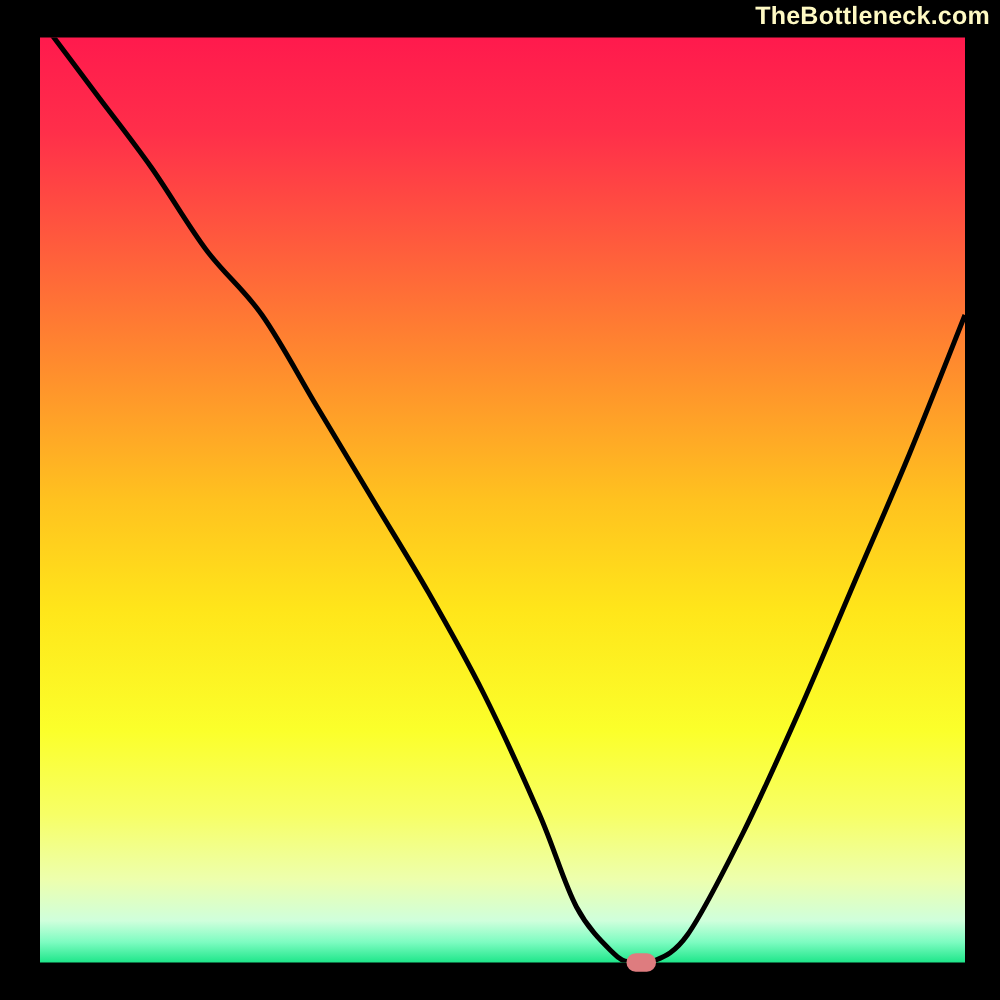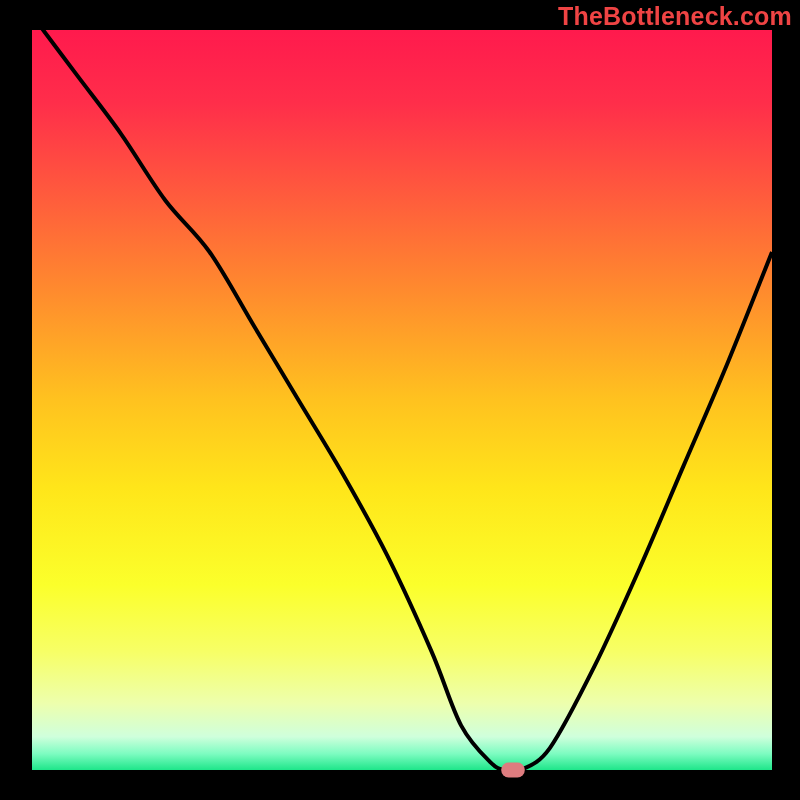--- a/index.html
+++ b/index.html
@@ -14,23 +14,23 @@
     position: relative;
     width: 800px;
     height: 800px;
     background: #000;
   }
   .watermark {
     position: absolute;
     top: 2px;
     right: 8px;
     font-family: Arial, Helvetica, sans-serif;
-    font-size: 25px;
+    font-size: 20px;
     font-weight: 600;
-    color: #ef4444;
+    color: #fef9c3;
     letter-spacing: 0.2px;
     z-index: 10;
   }
   svg {
     position: absolute;
     top: 0;
     left: 0;
   }
 </style>
 </head>

